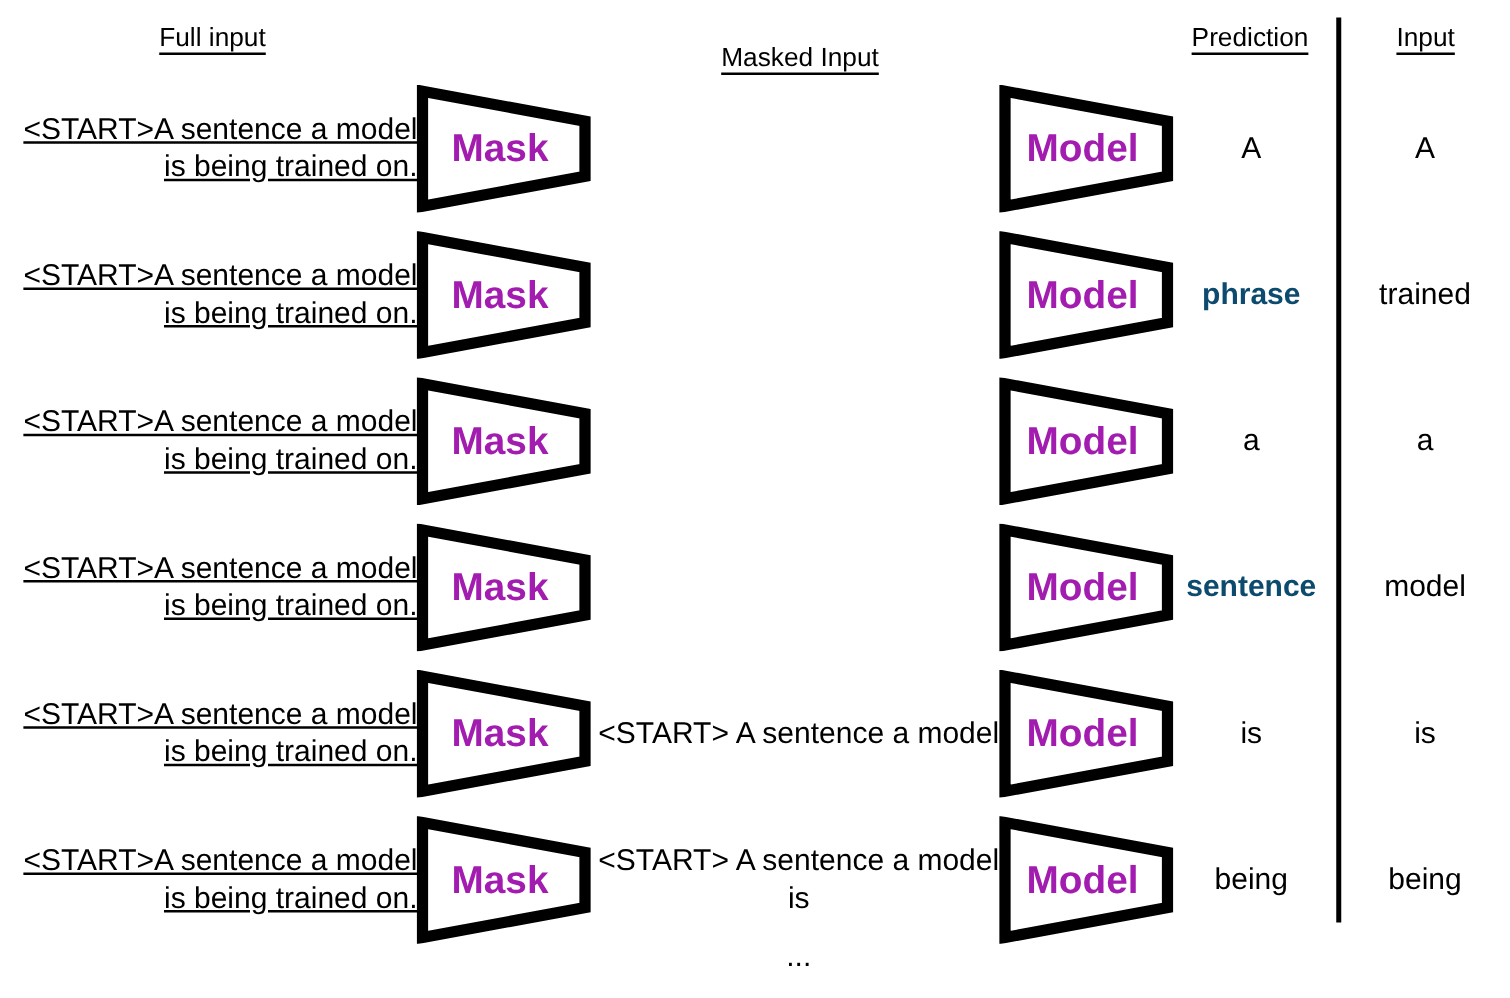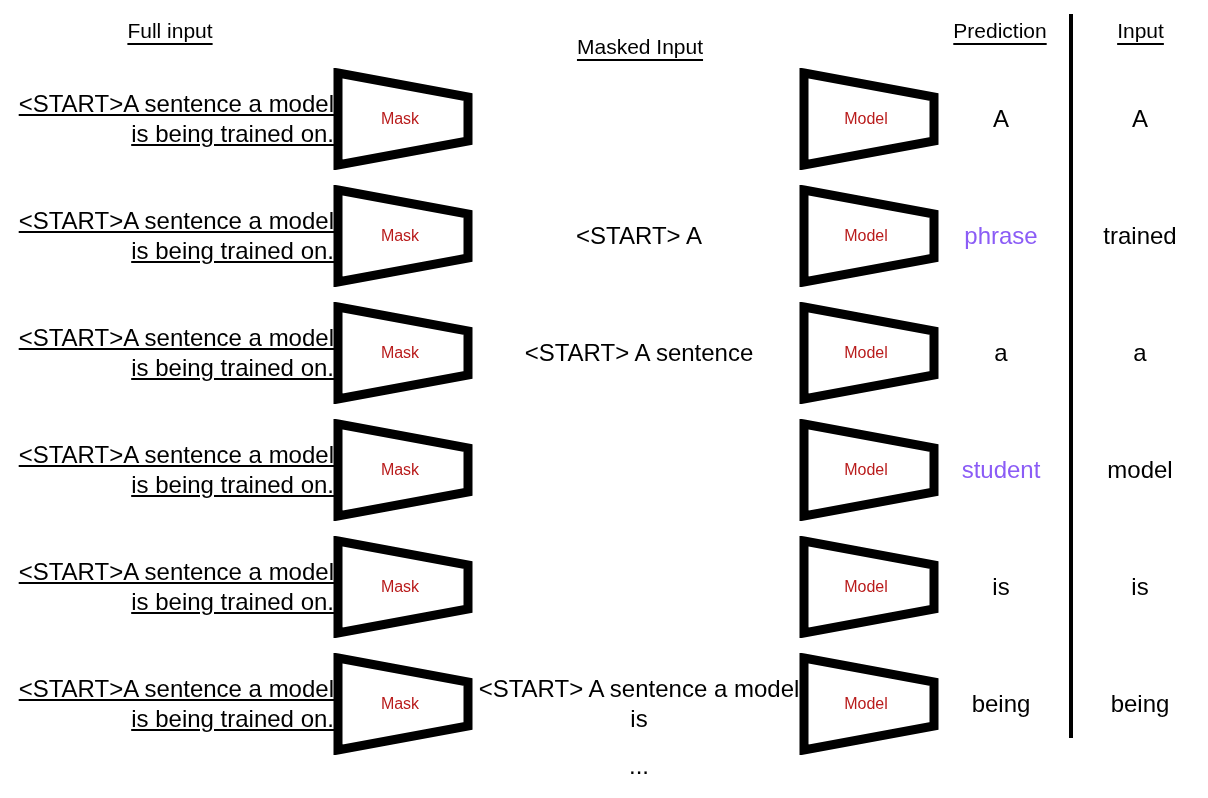--- a/index.html
+++ b/index.html
@@ -80,21 +80,21 @@
   }
 
   
   .cell-pred {
     left: 932px;
     width: 138px;
     top: 50%;
     transform: translateY(-50%);
     text-align: center;
   }
-  .cell-pred.wrong { color: #8b5cf6; }
+  .cell-pred.wrong { color: #0c4a6e; font-weight: bold; }
 
   
   .cell-target {
     left: 1076px;
     width: 128px;
     top: 50%;
     transform: translateY(-50%);
     text-align: center;
   }
 
@@ -119,23 +119,23 @@
   }
   .trap-label {
     position: absolute;
     left: 0;
     top: 0;
     width: 140px;
     height: 102px;
     display: flex;
     align-items: center;
     justify-content: center;
-    font-size: 16px;
-    font-weight: normal;
-    color: #b91c1c;
+    font-size: 31px;
+    font-weight: bold;
+    color: #a21caf;
     padding-right: 6px;
     box-sizing: border-box;
   }
 
   
   .ellipsis {
     position: absolute;
     left: 474px;
     width: 330px;
     top: 752px;
@@ -182,21 +182,20 @@
       <div class="row" style="top: 177px;">
     <div class="cell cell-full">&lt;START&gt;A sentence a model is being trained on.</div>
 
     <div class="trap trap-mask">
       <svg viewBox="0 0 140 102" preserveAspectRatio="none">
         <polygon points="5,5 135,29 135,73 5,97" fill="#ffffff" stroke="#000000" stroke-width="9" stroke-linejoin="miter"></polygon>
       </svg>
       <div class="trap-label">Mask</div>
     </div>
 
-    <div class="cell cell-masked">&lt;START&gt; A</div>
 
     <div class="trap trap-model">
       <svg viewBox="0 0 140 102" preserveAspectRatio="none">
         <polygon points="5,5 135,29 135,73 5,97" fill="#ffffff" stroke="#000000" stroke-width="9" stroke-linejoin="miter"></polygon>
       </svg>
       <div class="trap-label">Model</div>
     </div>
 
     <div class="cell cell-pred wrong">phrase</div>
     <div class="cell cell-target">trained</div>
@@ -204,21 +203,20 @@
       <div class="row" style="top: 294px;">
     <div class="cell cell-full">&lt;START&gt;A sentence a model is being trained on.</div>
 
     <div class="trap trap-mask">
       <svg viewBox="0 0 140 102" preserveAspectRatio="none">
         <polygon points="5,5 135,29 135,73 5,97" fill="#ffffff" stroke="#000000" stroke-width="9" stroke-linejoin="miter"></polygon>
       </svg>
       <div class="trap-label">Mask</div>
     </div>
 
-    <div class="cell cell-masked">&lt;START&gt; A sentence</div>
 
     <div class="trap trap-model">
       <svg viewBox="0 0 140 102" preserveAspectRatio="none">
         <polygon points="5,5 135,29 135,73 5,97" fill="#ffffff" stroke="#000000" stroke-width="9" stroke-linejoin="miter"></polygon>
       </svg>
       <div class="trap-label">Model</div>
     </div>
 
     <div class="cell cell-pred">a</div>
     <div class="cell cell-target">a</div>
@@ -234,33 +232,34 @@
     </div>
 
 
     <div class="trap trap-model">
       <svg viewBox="0 0 140 102" preserveAspectRatio="none">
         <polygon points="5,5 135,29 135,73 5,97" fill="#ffffff" stroke="#000000" stroke-width="9" stroke-linejoin="miter"></polygon>
       </svg>
       <div class="trap-label">Model</div>
     </div>
 
-    <div class="cell cell-pred wrong">student</div>
+    <div class="cell cell-pred wrong">sentence</div>
     <div class="cell cell-target">model</div>
   </div>
       <div class="row" style="top: 528px;">
     <div class="cell cell-full">&lt;START&gt;A sentence a model is being trained on.</div>
 
     <div class="trap trap-mask">
       <svg viewBox="0 0 140 102" preserveAspectRatio="none">
         <polygon points="5,5 135,29 135,73 5,97" fill="#ffffff" stroke="#000000" stroke-width="9" stroke-linejoin="miter"></polygon>
       </svg>
       <div class="trap-label">Mask</div>
     </div>
 
+    <div class="cell cell-masked">&lt;START&gt; A sentence a model</div>
 
     <div class="trap trap-model">
       <svg viewBox="0 0 140 102" preserveAspectRatio="none">
         <polygon points="5,5 135,29 135,73 5,97" fill="#ffffff" stroke="#000000" stroke-width="9" stroke-linejoin="miter"></polygon>
       </svg>
       <div class="trap-label">Model</div>
     </div>
 
     <div class="cell cell-pred">is</div>
     <div class="cell cell-target">is</div>

